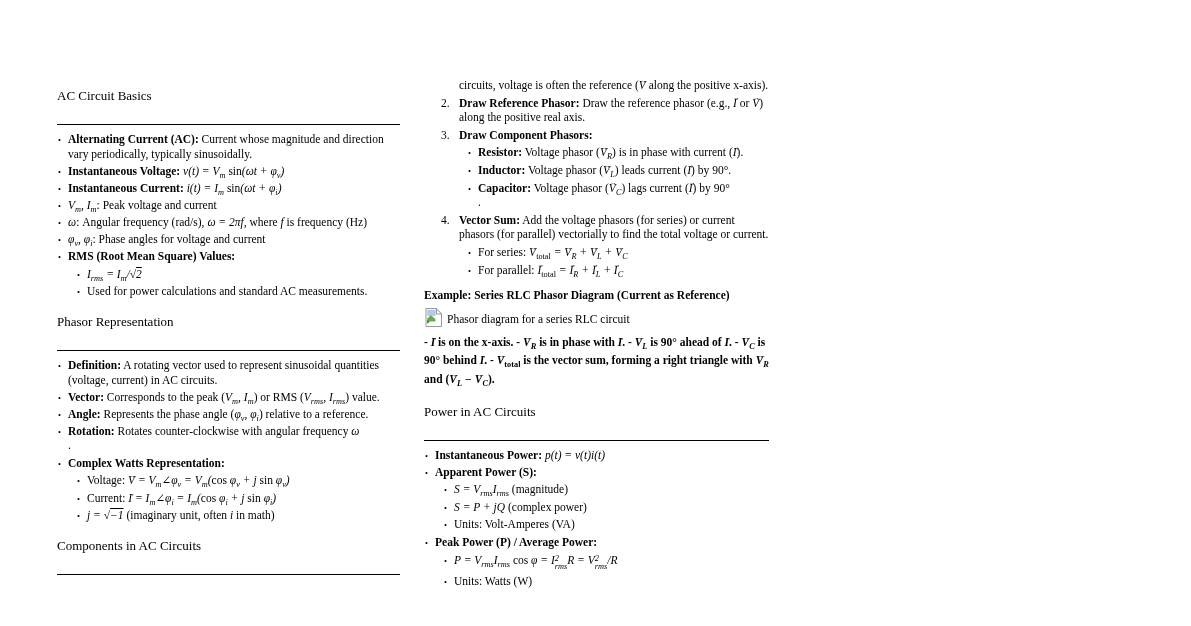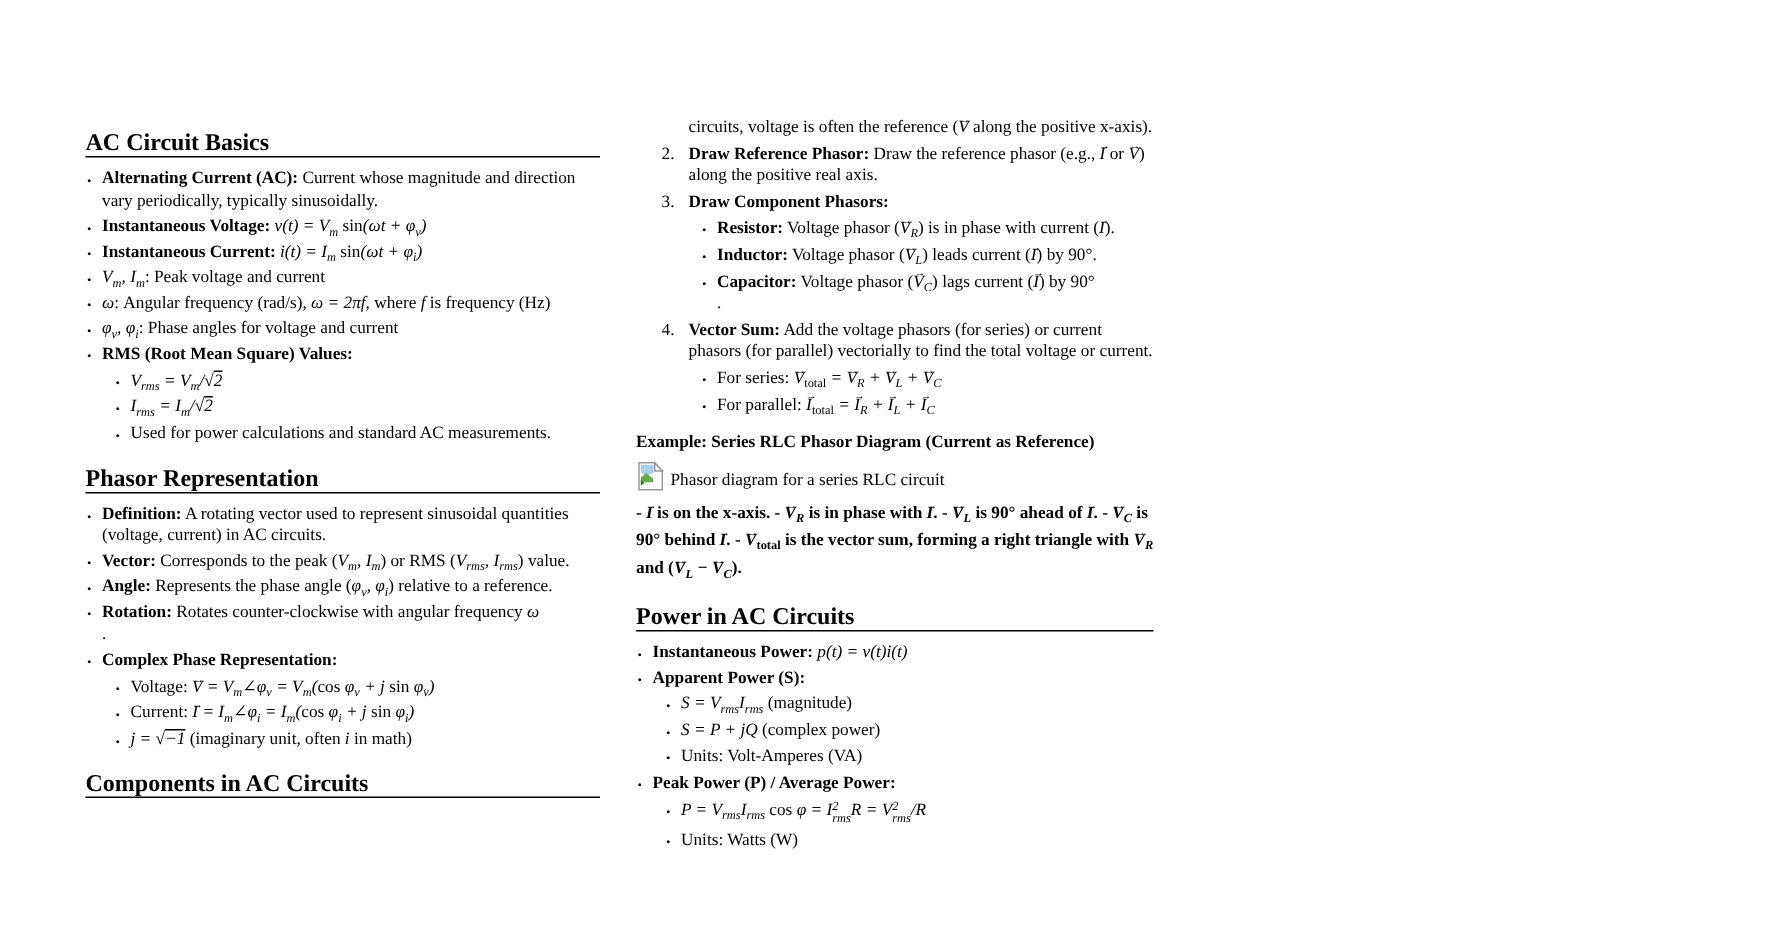--- a/index.html
+++ b/index.html
@@ -8,22 +8,22 @@
     background:#ffffff;color:#000000;
     font-family:"Liberation Serif","DejaVu Serif",serif;
     font-size:11.5px;line-height:14.6px;
   }
   .page{position:absolute;inset:0;}
   .col{position:absolute;}
   .col-left{left:57px;top:87px;width:343px;}
   .col-right{left:424px;top:78px;width:345px;}
 
   h2{
-    font-size:16px;line-height:17px;font-weight:bold;
-    margin:14px 0 7px 0;padding:0 0 0 0;
+    font-size:13px;line-height:17px;font-weight:normal;
+    margin:14px 0 7px 0;padding:0 0 20px 0;
     border-bottom:1.6px solid #000;
   }
   .col-left h2:first-child{margin-top:0;}
   h3{font-size:12.5px;font-weight:bold;margin:13px 0 5px 0;}
 
   ul.doc-list{list-style:none;margin:2px 0 4px 0;padding:0;}
   ul.doc-list>li{position:relative;padding-left:11px;margin:2.5px 0;}
   ul.doc-list>li::before{content:"•";position:absolute;left:1px;top:1px;font-size:8.5px;}
 
   ol.doc-steps{list-style:none;margin:0;padding:0;}
@@ -60,33 +60,32 @@
   <div class="col col-left">
     <h2>AC Circuit Basics</h2>
     <ul class="doc-list">
         <li><b>Alternating Current (AC):</b> Current whose magnitude and direction vary periodically, typically sinusoidally.</li>
         <li><b>Instantaneous Voltage:</b> <i class="m">v(t) = V<sub>m</sub> <span class="rm">sin</span>(ωt + φ<sub>v</sub>)</i></li>
         <li><b>Instantaneous Current:</b> <i class="m">i(t) = I<sub>m</sub> <span class="rm">sin</span>(ωt + φ<sub>i</sub>)</i></li>
         <li><i class="m">V<sub>m</sub>, I<sub>m</sub></i>: Peak voltage and current</li>
         <li><i class="m">ω</i>: Angular frequency (rad/s), <i class="m">ω = 2πf</i>, where <i class="m">f</i> is frequency (Hz)</li>
         <li><i class="m">φ<sub>v</sub>, φ<sub>i</sub></i>: Phase angles for voltage and current</li>
         <li><b>RMS (Root Mean Square) Values:</b><ul class="sublist">
-            <li><i class="m">V<sub>rms</sub> = V<sub>m</sub>/√<span class="ol">2</span></i></li>
             <li><i class="m">I<sub>rms</sub> = I<sub>m</sub>/√<span class="ol">2</span></i></li>
             <li>Used for power calculations and standard AC measurements.</li>
           </ul></li>
       </ul>
 
     <h2>Phasor Representation</h2>
     <ul class="doc-list">
         <li><b>Definition:</b> A rotating vector used to represent sinusoidal quantities (voltage, current) in AC circuits.</li>
         <li><b>Vector:</b> Corresponds to the peak (<i class="m">V<sub>m</sub>, I<sub>m</sub></i>) or RMS (<i class="m">V<sub>rms</sub>, I<sub>rms</sub></i>) value.</li>
         <li><b>Angle:</b> Represents the phase angle (<i class="m">φ<sub>v</sub>, φ<sub>i</sub></i>) relative to a reference.</li>
         <li><b>Rotation:</b> Rotates counter-clockwise with angular frequency <i class="m">ω</i><br>.</li>
-        <li><b>Complex Phase Representation:</b><ul class="sublist">
+        <li><b>Complex Watts Representation:</b><ul class="sublist">
             <li>Voltage: <i class="m"><span class="vec">V</span> = V<sub>m</sub>∠φ<sub>v</sub> = V<sub>m</sub>(<span class="rm">cos</span> φ<sub>v</sub> + j <span class="rm">sin</span> φ<sub>v</sub>)</i></li>
             <li>Current: <i class="m"><span class="vec">I</span> = I<sub>m</sub>∠φ<sub>i</sub> = I<sub>m</sub>(<span class="rm">cos</span> φ<sub>i</sub> + j <span class="rm">sin</span> φ<sub>i</sub>)</i></li>
             <li><i class="m">j = √<span class="ol">−1</span></i> (imaginary unit, often <i class="m">i</i> in math)</li>
           </ul></li>
       </ul>
 
     <h2>Components in AC Circuits</h2>
   </div>
 
   <div class="col col-right">

